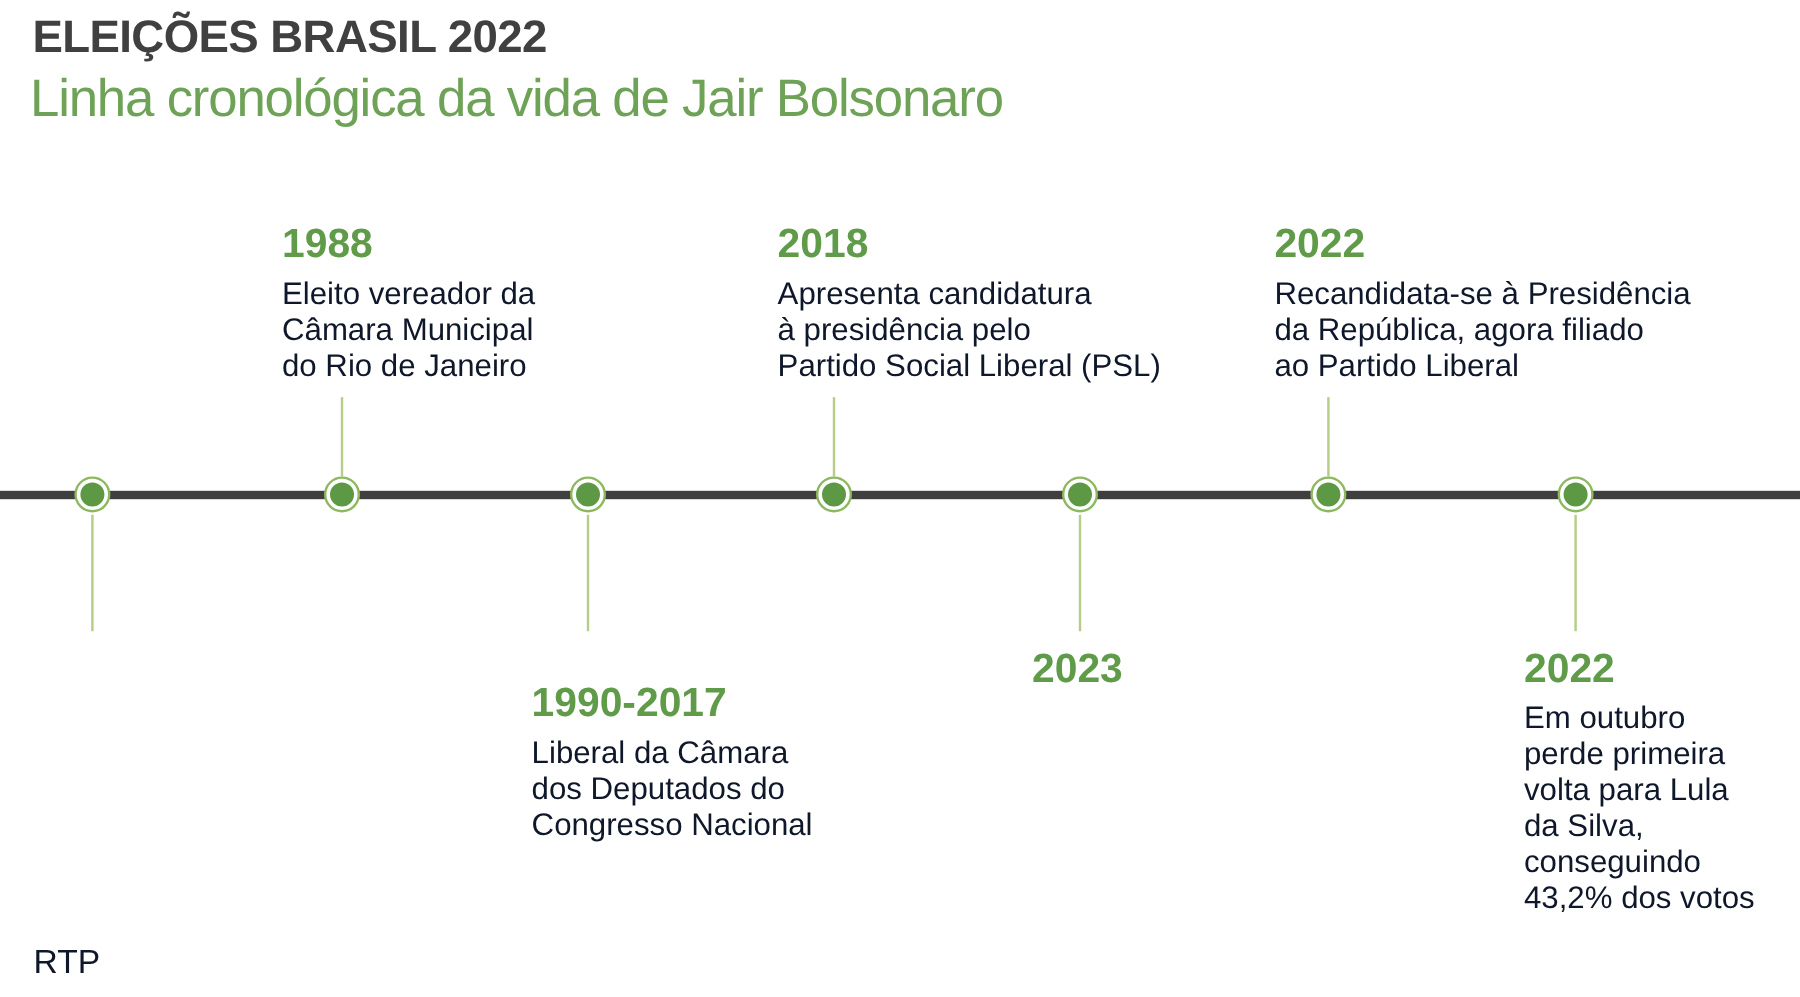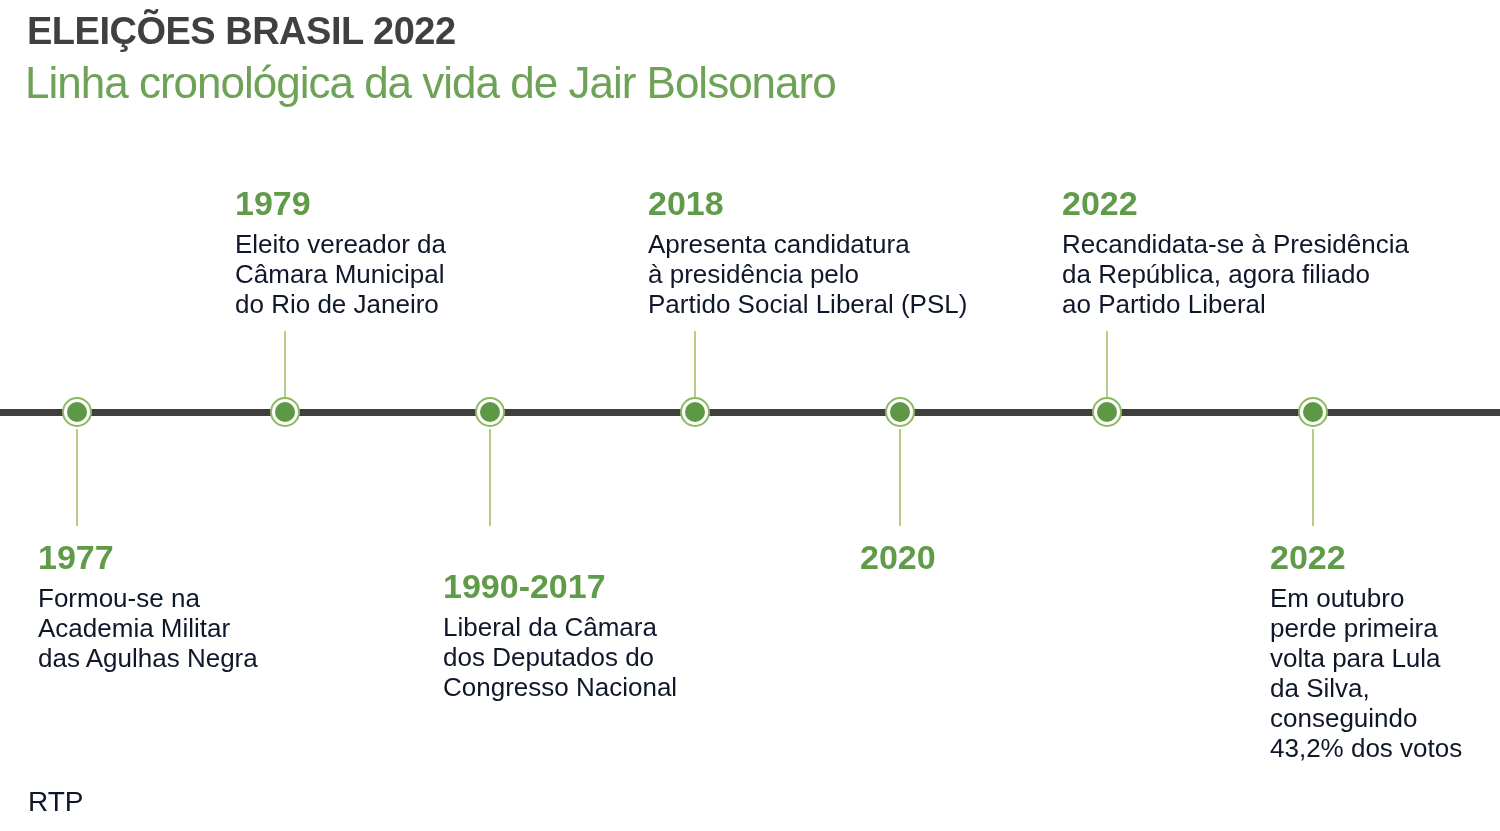--- a/index.html
+++ b/index.html
@@ -139,52 +139,46 @@
       <div class="dot-inner"></div>
     </div>
   <div class="dot" style="left:1092px;">
       <div class="dot-inner"></div>
     </div>
   <div class="dot" style="left:1298px;">
       <div class="dot-inner"></div>
     </div>
 
   <div class="event" style="left:235px; top:184px; width:420px;">
-    <div class="year">1979</div>
+    <div class="year">1988</div>
     <div class="desc">Eleito vereador da
 Câmara Municipal
 do Rio de Janeiro</div>
   </div>
   <div class="event" style="left:648px; top:184px; width:420px;">
     <div class="year">2018</div>
     <div class="desc">Apresenta candidatura
 à presidência pelo
 Partido Social Liberal (PSL)</div>
   </div>
   <div class="event" style="left:1062px; top:184px; width:430px;">
     <div class="year">2022</div>
     <div class="desc">Recandidata-se à Presidência
 da República, agora filiado
 ao Partido Liberal</div>
   </div>
 
-  <div class="event" style="left:38px; top:538px; width:340px;">
-    <div class="year">1977</div>
-    <div class="desc">Formou-se na
-Academia Militar
-das Agulhas Negra</div>
-  </div>
   <div class="event" style="left:443px; top:567px; width:360px;">
     <div class="year">1990-2017</div>
     <div class="desc">Liberal da Câmara
 dos Deputados do
 Congresso Nacional</div>
   </div>
   <div class="event" style="left:860px; top:538px; width:340px;">
-    <div class="year">2020</div>
+    <div class="year">2023</div>
   </div>
   <div class="event" style="left:1270px; top:538px; width:228px;">
     <div class="year">2022</div>
     <div class="desc">Em outubro
 perde primeira
 volta para Lula
 da Silva,
 conseguindo
 43,2% dos votos</div>
   </div>

